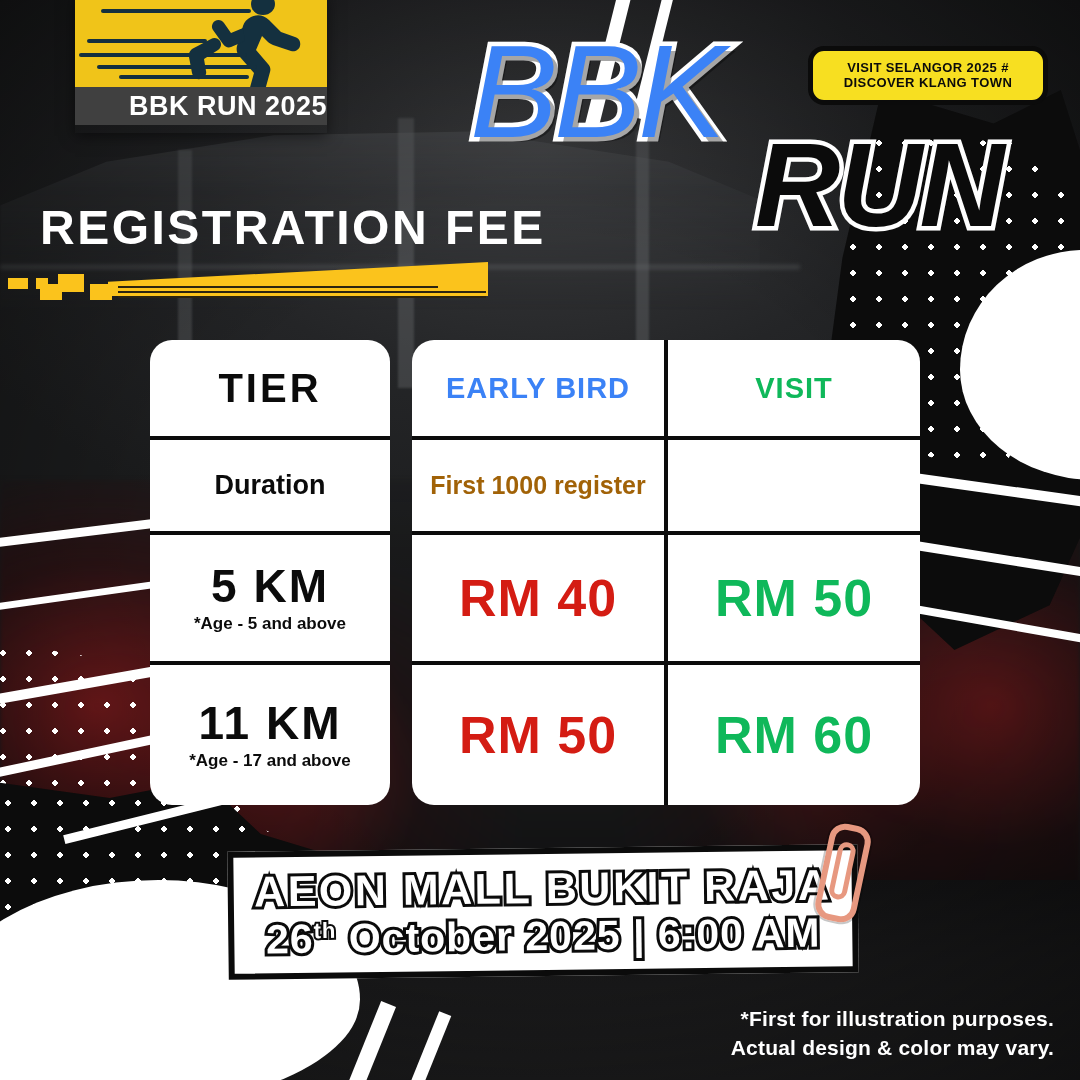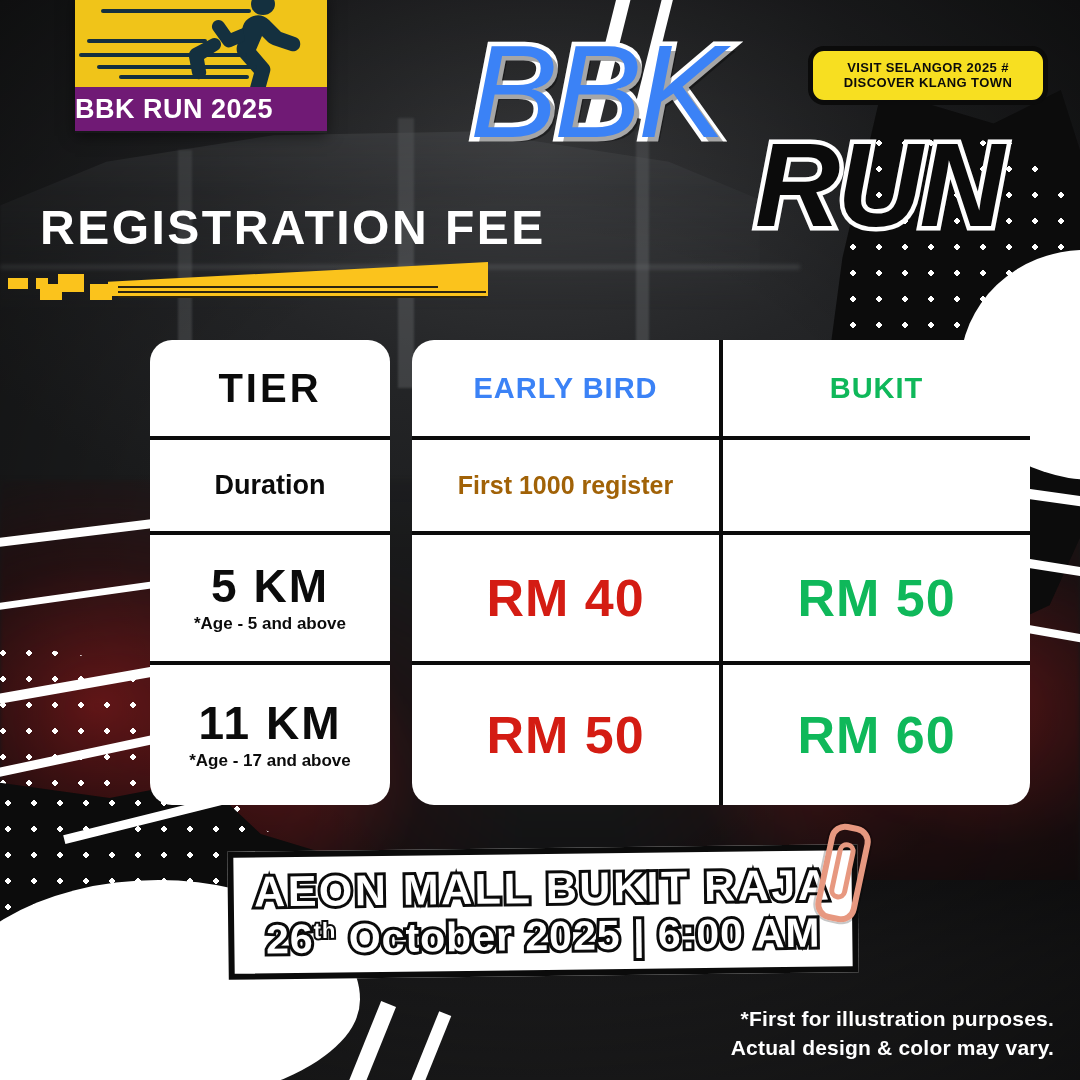--- a/index.html
+++ b/index.html
@@ -42,21 +42,21 @@
     background-image:radial-gradient(#ffffff 2.6px, transparent 2.8px);
     background-size:26px 26px;}
   .speed{position:absolute;background:#fff;}
   .blob{position:absolute;background:#fff;}
   .blackblob{position:absolute;background:#0c0c0c;}
 
   
   .logo{position:absolute;left:75px;top:-5px;width:252px;height:138px;
     box-shadow:0 3px 14px rgba(0,0,0,.5);}
   .logo-top{position:relative;height:92px;background:#F0C419;overflow:hidden;}
-  .logo-bottom{height:44px;background:#701a75;display:flex;align-items:center;justify-content:flex-start;}
+  .logo-bottom{height:38px;background:#404040;display:flex;align-items:center;justify-content:flex-end;}
   .logo-text{color:#fff;font-weight:900;font-size:27px;letter-spacing:.5px;
     font-family:"Liberation Sans",sans-serif;white-space:nowrap;}
   .runner{position:absolute;right:18px;top:-6px;width:120px;height:98px;}
   .streak{position:absolute;background:#14303F;height:4px;border-radius:2px;}
 
   
   .wordmark{position:absolute;left:470px;top:18px;width:600px;height:210px;}
   .bbk{position:absolute;left:0;top:8px;font-size:132px;font-weight:400;
     font-style:italic;color:#3b82f6;letter-spacing:-4px;
     font-family:"Liberation Sans",sans-serif;line-height:1;
@@ -76,21 +76,21 @@
 
   
   .heading{position:absolute;left:40px;top:200px;color:#fff;font-weight:900;
     font-size:48px;letter-spacing:2.5px;font-family:"Liberation Sans",sans-serif;}
   .wedge{position:absolute;left:108px;top:262px;width:380px;height:34px;
     background:#FBC31C;clip-path:polygon(0% 58%, 100% 0%, 100% 100%, 0% 100%);}
   .wedge-line{position:absolute;background:#2b2410;height:2px;}
   .sq{position:absolute;background:#FBC31C;}
 
   
-  .table{position:absolute;left:150px;top:340px;width:880px;height:465px;
+  .table{position:absolute;left:150px;top:340px;width:770px;height:465px;
     display:flex;gap:22px;}
   .col-left{width:240px;background:#fff;border-radius:22px;overflow:hidden;
     display:flex;flex-direction:column;}
   .col-right{flex:1;background:#fff;border-radius:22px;overflow:hidden;
     display:flex;flex-direction:column;}
   .row{display:flex;align-items:center;justify-content:center;
     border-bottom:4px solid #0b0b0b;box-sizing:border-box;}
   .row:last-child{border-bottom:none;}
   .r-head{height:100px;}
   .r-dur{height:95px;}
@@ -254,21 +254,21 @@
         </div>
       </div>
     </div>
 
     <div class="col-right">
       <div class="row r-head">
         <div class="cell">
           <span class="th-early">EARLY BIRD</span>
         </div>
         <div class="cell divider">
-          <span class="th-normal">BUKIT</span>
+          <span class="th-normal">VISIT</span>
         </div>
       </div>
       <div class="row r-dur">
         <div class="cell">
           <span class="td-first">First 1000 register</span>
         </div>
         <div class="cell divider">
           <span class="td-first"></span>
         </div>
       </div>

